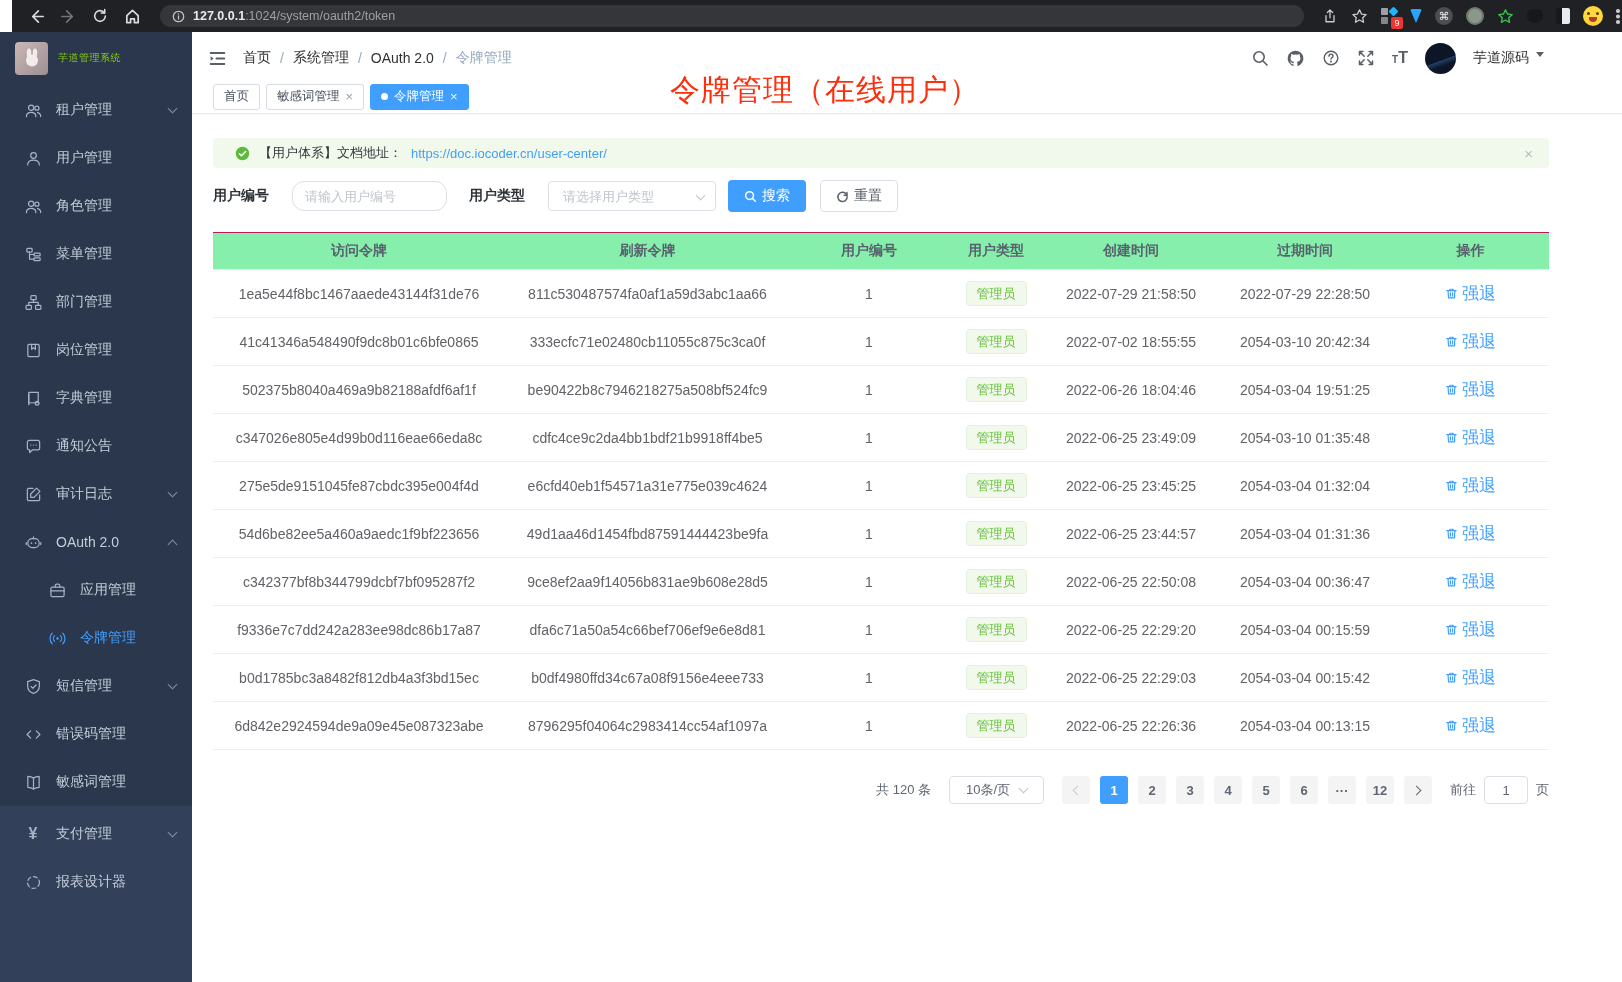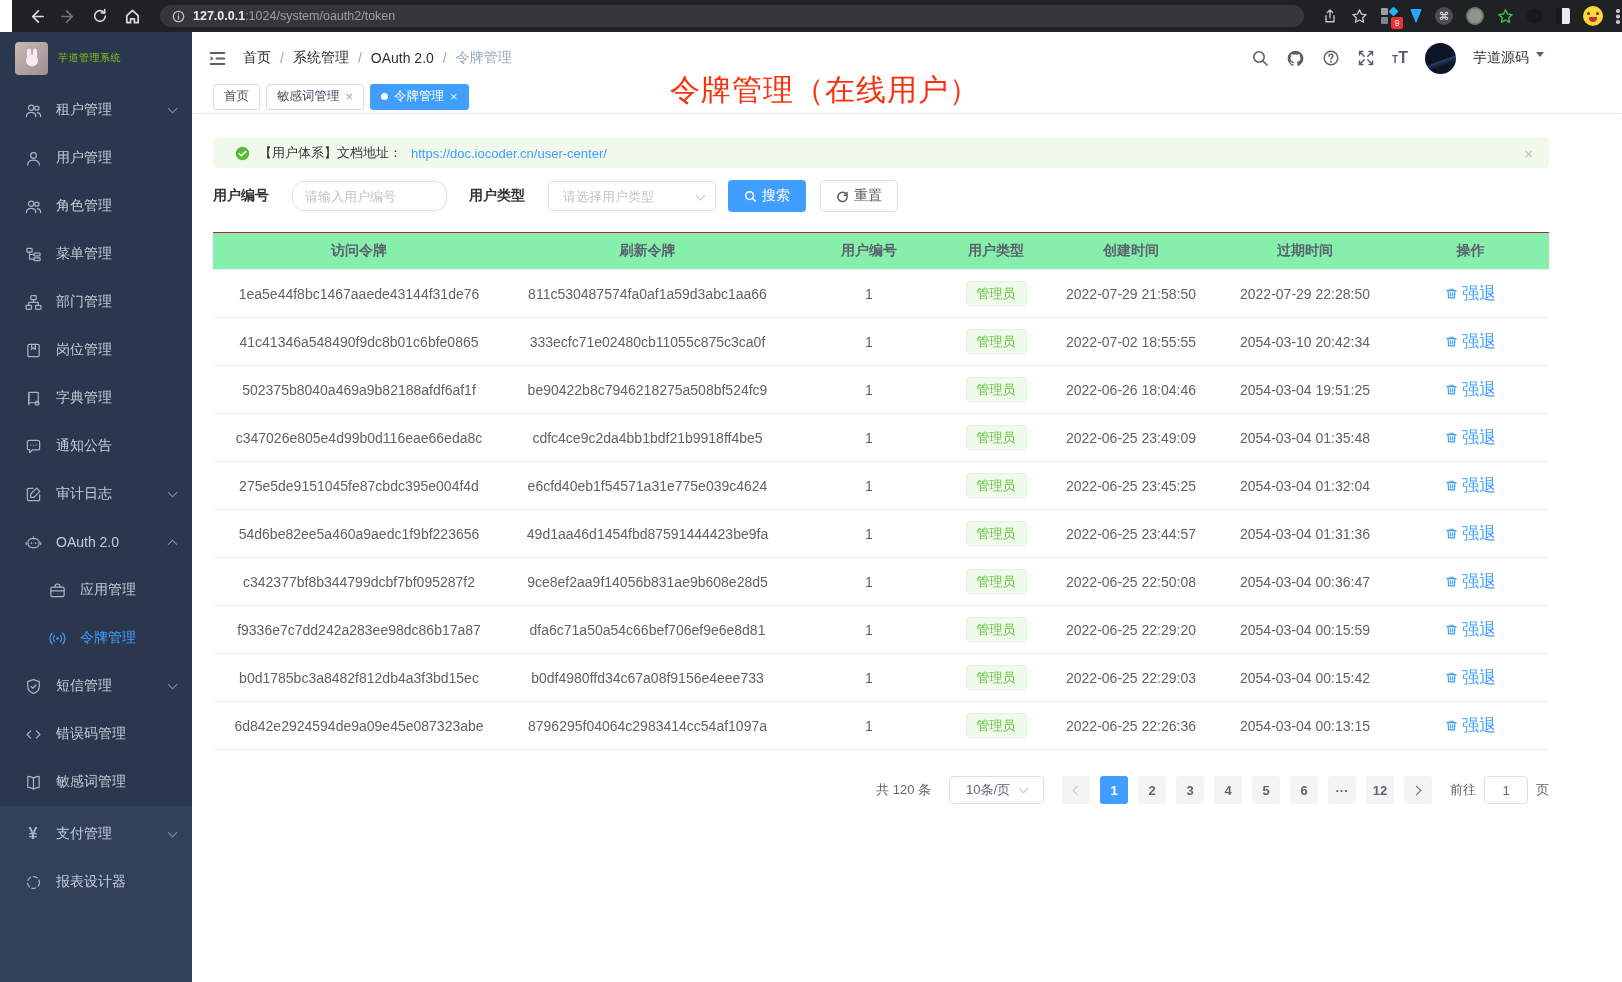--- a/index.html
+++ b/index.html
@@ -571,21 +571,21 @@
             </div>
 
             <div class="t-row">
               <div class="t-cell">c347026e805e4d99b0d116eae66eda8c</div>
               <div class="t-cell">cdfc4ce9c2da4bb1bdf21b9918ff4be5</div>
               <div class="t-cell">1</div>
               <div class="t-cell">
                 <span class="badge">管理员</span>
               </div>
               <div class="t-cell">2022-06-25 23:49:09</div>
-              <div class="t-cell">2054-03-04 01:35:48</div>
+              <div class="t-cell">2054-03-10 01:35:48</div>
               <div class="t-cell">
                 <a class="act">
                   <svg viewBox="0 0 14 14">
                     <path d="M2 3.8h10M5.2 3.8V2.4h3.6v1.4M3.3 3.8l.5 8h6.4l.5-8M5.8 6.2v3.6M8.2 6.2v3.6"></path>
                   </svg>
                   <span>强退</span>
                 </a>
               </div>
             </div>
 

